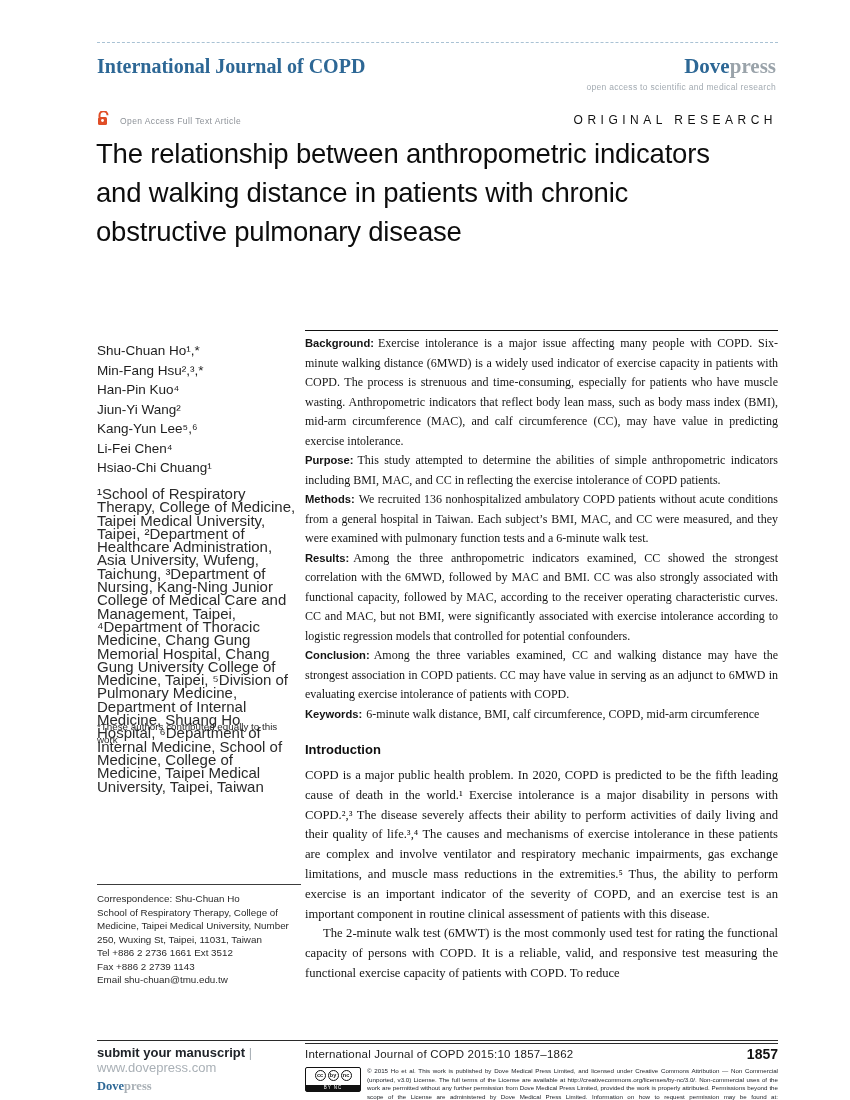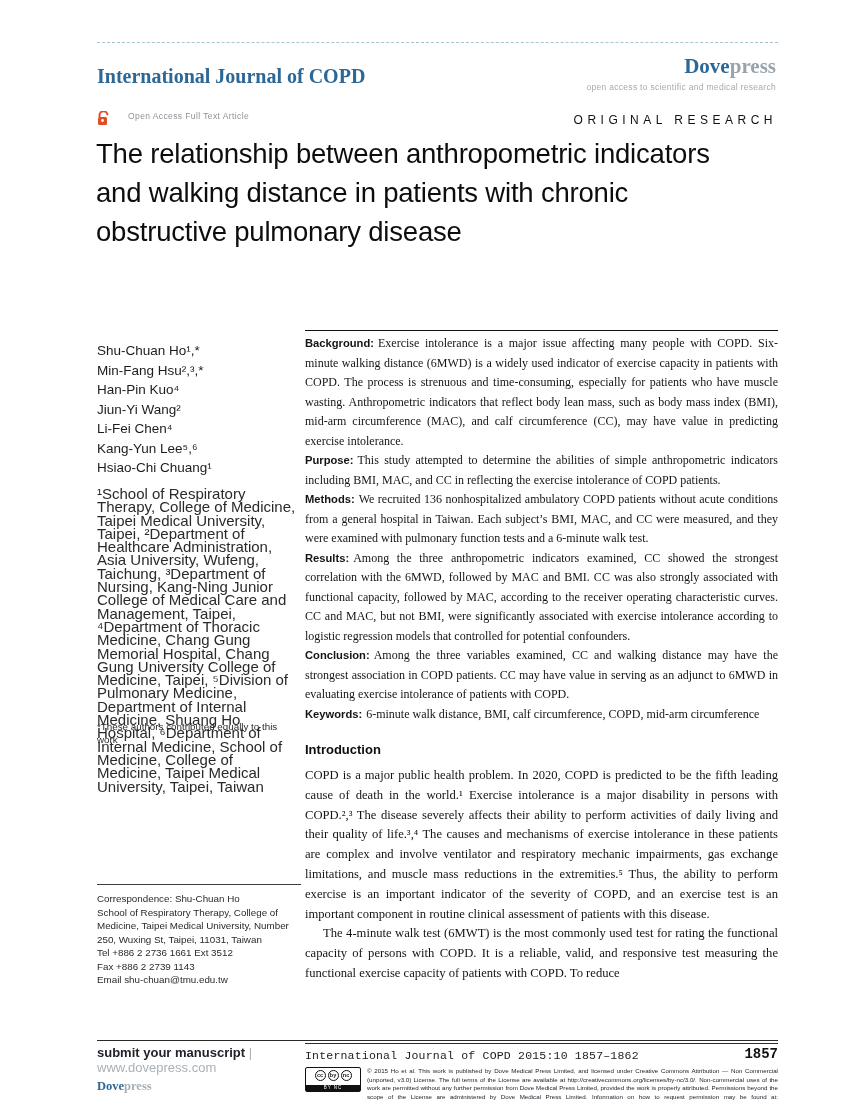--- a/index.html
+++ b/index.html
@@ -6,30 +6,30 @@
   html,body { background:#e8e8e8; }
   .page {
     position:relative; width:850px; height:1100px; margin:0 auto;
     background:#ffffff; overflow:hidden;
     font-family:"Liberation Sans","DejaVu Sans",sans-serif; color:#1a1a1a;
   }
   .toprule { position:absolute; left:97px; right:72px; top:42px; border-top:1px dashed #a9c2d4; }
 
   
   .journal-title {
-    position:absolute; left:97px; top:65px;
+    position:absolute; left:97px; top:55px;
     font-family:"Liberation Serif","DejaVu Serif",serif;
     font-weight:bold; font-size:20px; color:#2d6795;text-align:center;
   }
   .brand { position:absolute; right:74px; top:54px; text-align:right;
     font-family:"Liberation Serif","DejaVu Serif",serif; font-weight:bold; font-size:21px; }
   .brand .dove { color:#2d6795; } .brand .press { color:#9aa3aa; }
   .tagline { position:absolute; right:74px; top:82px; font-size:8.5px; color:#a3abb2; letter-spacing:.3px; }
 
-  .oa-row { position:absolute; left:97px; top:111px; display:flex; align-items:flex-start; gap:18px; }
+  .oa-row { position:absolute; left:97px; top:111px; display:flex; align-items:flex-end; gap:10px; }
   .oa-row .lock { width:13px; height:15px; }
   .oa-label { font-size:8.5px; color:#8d9298; letter-spacing:.4px; }
 
   .article-type { position:absolute; right:73px; top:113px; font-size:12px; color:#111;
     letter-spacing:4.5px; font-weight:500; }
 
   .title { position:absolute; left:96px; top:134px; width:660px;
     font-size:27.5px; line-height:39px; font-weight:400; color:#0d0d0d; letter-spacing:-.2px; }
 
   
@@ -62,21 +62,21 @@
   .foot-left { position:absolute; left:97px; top:1045px; width:210px; }
   .submit-line { font-size:13px; color:#20242a; font-weight:bold; }
   .submit-line .site { font-weight:normal; color:#a9b0b6; }
   .foot-brand { margin-top:4px; font-family:"Liberation Serif","DejaVu Serif",serif;
     font-weight:bold; font-size:12.5px; }
   .foot-brand .dove { color:#2d6795; } .foot-brand .press { color:#a9b0b6; }
   .doi-line { margin-top:18px; font-size:7.5px; color:#a9b0b6; }
   .doi-line b { color:#20242a; }
 
   .foot-right { position:absolute; left:305px; top:1046px; width:473px; }
-  .cite-row { display:flex; justify-content:space-between; align-items:flex-end;font-family:Liberation Mono, monospace; }
+  .cite-row { display:flex; justify-content:space-between; align-items:center; }
   .citation { font-size:11.5px; color:#1c1c1c; letter-spacing:.2px; }
   .pagenum { font-size:14px; font-weight:bold; color:#111; }
   .license { margin-top:5px; font-size:6.2px; line-height:8.6px; color:#20242a; text-align:justify;
     font-family:"Liberation Sans","DejaVu Sans",sans-serif; }
   .cc-badge { float:left; width:56px; height:25px; border:1.6px solid #111; border-radius:2px;
     margin-right:6px; margin-bottom:2px; position:relative; background:#fff; }
   .cc-badge .circles { display:flex; gap:2px; justify-content:center; margin-top:2px; }
   .cc-badge .c { width:11px; height:11px; border:1.3px solid #111; border-radius:50%;
     font-size:5.5px; font-weight:bold; display:flex; align-items:center; justify-content:center; color:#111; }
   .cc-badge .bar { position:absolute; left:0; right:0; bottom:0; height:6px; background:#111;
@@ -104,22 +104,22 @@
 
   <div class="article-type">ORIGINAL RESEARCH</div>
 
   <h1 class="title">The relationship between anthropometric indicators and walking distance in patients with chronic obstructive pulmonary disease</h1>
 
   <div class="authors">
     <div>Shu-Chuan Ho¹,*</div>
     <div>Min-Fang Hsu²,³,*</div>
     <div>Han-Pin Kuo⁴</div>
     <div>Jiun-Yi Wang²</div>
+    <div>Kang-Yun Lee⁵,⁶</div>
     <div>Li-Fei Chen⁴</div>
-    <div>Kang-Yun Lee⁵,⁶</div>
     <div>Hsiao-Chi Chuang¹</div>
   </div>
 
   <div class="affils">¹School of Respiratory Therapy, College of Medicine, Taipei Medical University, Taipei, ²Department of Healthcare Administration, Asia University, Wufeng, Taichung, ³Department of Nursing, Kang-Ning Junior College of Medical Care and Management, Taipei, ⁴Department of Thoracic Medicine, Chang Gung Memorial Hospital, Chang Gung University College of Medicine, Taipei, ⁵Division of Pulmonary Medicine, Department of Internal Medicine, Shuang Ho Hospital, ⁶Department of Internal Medicine, School of Medicine, College of Medicine, Taipei Medical University, Taipei, Taiwan</div>
   <div class="contrib-note">*These authors contributed equally to this work</div>
 
   <div class="correspondence">
     <div>Correspondence: Shu-Chuan Ho</div>
     <div>School of Respiratory Therapy, College of Medicine, Taipei Medical University, Number 250, Wuxing St, Taipei, 11031, Taiwan</div>
     <div>Tel +886 2 2736 1661 Ext 3512</div>
@@ -132,21 +132,21 @@
     <p><b>Purpose:</b><span>This study attempted to determine the abilities of simple anthropometric indicators including BMI, MAC, and CC in reflecting the exercise intolerance of COPD patients.</span></p>
     <p><b>Methods:</b><span>We recruited 136 nonhospitalized ambulatory COPD patients without acute conditions from a general hospital in Taiwan. Each subject’s BMI, MAC, and CC were measured, and they were examined with pulmonary function tests and a 6-minute walk test.</span></p>
     <p><b>Results:</b><span>Among the three anthropometric indicators examined, CC showed the strongest correlation with the 6MWD, followed by MAC and BMI. CC was also strongly associated with functional capacity, followed by MAC, according to the receiver operating characteristic curves. CC and MAC, but not BMI, were significantly associated with exercise intolerance according to logistic regression models that controlled for potential confounders.</span></p>
     <p><b>Conclusion:</b><span>Among the three variables examined, CC and walking distance may have the strongest association in COPD patients. CC may have value in serving as an adjunct to 6MWD in evaluating exercise intolerance of patients with COPD.</span></p>
     <p><b>Keywords:</b><span>6-minute walk distance, BMI, calf circumference, COPD, mid-arm circumference</span></p>
   </div>
 
   <div class="intro-head">Introduction</div>
   <div class="intro">
     <p>COPD is a major public health problem. In 2020, COPD is predicted to be the fifth leading cause of death in the world.¹ Exercise intolerance is a major disability in persons with COPD.²,³ The disease severely affects their ability to perform activities of daily living and their quality of life.³,⁴ The causes and mechanisms of exercise intolerance in these patients are complex and involve ventilator and respiratory mechanic impairments, gas exchange limitations, and muscle mass reductions in the extremities.⁵ Thus, the ability to perform exercise is an important indicator of the severity of COPD, and an exercise test is an important component in routine clinical assessment of patients with this disease.</p>
-    <p>The 4-minute walk test (6MWT) is the most commonly used test for rating the functional capacity of persons with COPD. It is a reliable, valid, and responsive test measuring the functional exercise capacity of patients with COPD. To reduce</p>
+    <p>The 2-minute walk test (6MWT) is the most commonly used test for rating the functional capacity of persons with COPD. It is a reliable, valid, and responsive test measuring the functional exercise capacity of patients with COPD. To reduce</p>
   </div>
 
   <div class="footrule"></div>
   <div class="footrule2"></div>
 
   <div class="foot-left">
     <div class="submit-line">
       <span>submit your manuscript</span>
       <span class="site">|</span>
       <span class="site">www.dovepress.com</span>

